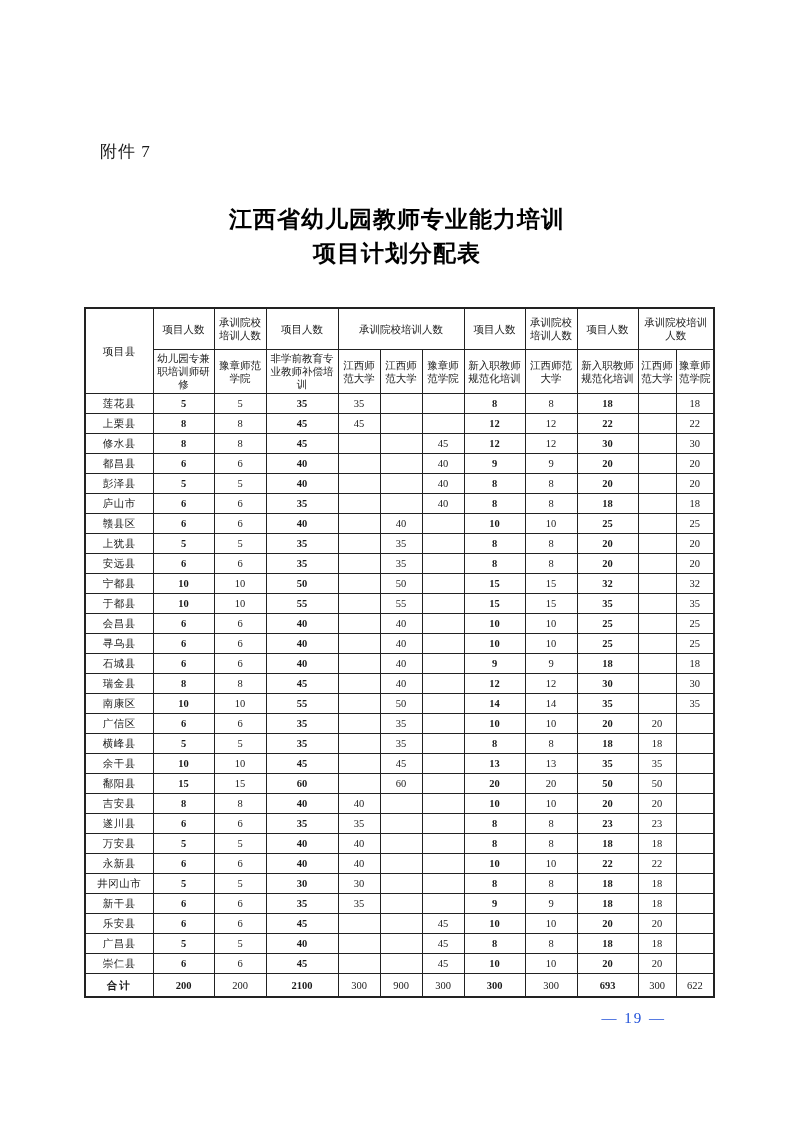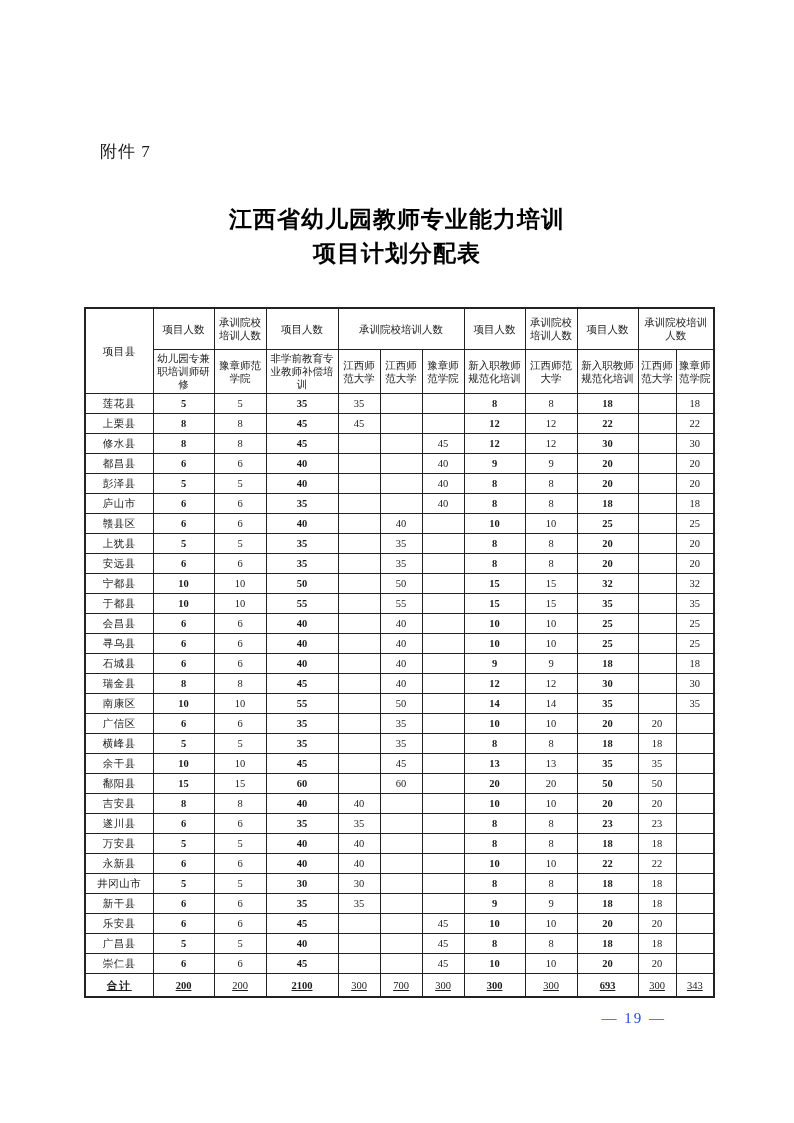--- a/index.html
+++ b/index.html
@@ -35,21 +35,21 @@
     padding:0 2px;
     font-size:10.5px; line-height:13px;
     overflow:hidden;
     word-break:break-all;
   }
   thead tr.h1 td { height:40px; }
   thead tr.h2 td { height:43px; }
   tbody td { height:19px; }
   td.county { letter-spacing:0.5px;margin-top:43px; }
   td.b { font-weight:bold; font-size:11px; }
-  tr.total td { height:22px;text-decoration:underline; }
+  tr.total td { height:22px; }
   tr.total td.county { font-weight:bold; letter-spacing:2px; }
   .page-number {
     position:absolute; top:1010px; right:128px;
     font-size:15px; letter-spacing:2px;
     color:#1d4ed8;
   }
 </style>
 </head>
 <body>
 
@@ -509,26 +509,26 @@
           <td class="b">20</td>
           <td class="">20</td>
           <td class=""></td>
         </tr>
         <tr class="total">
           <td class="county">合计</td>
           <td class="b">200</td>
           <td class="">200</td>
           <td class="b">2100</td>
           <td class="">300</td>
-          <td class="">700</td>
+          <td class="">900</td>
           <td class="">300</td>
           <td class="b">300</td>
           <td class="">300</td>
           <td class="b">693</td>
           <td class="">300</td>
-          <td class="">343</td>
+          <td class="">622</td>
         </tr>
       </tbody>
   </table>
 
   <div class="page-number">— 19 —</div>
 
 </div>
 
 </body></html>

